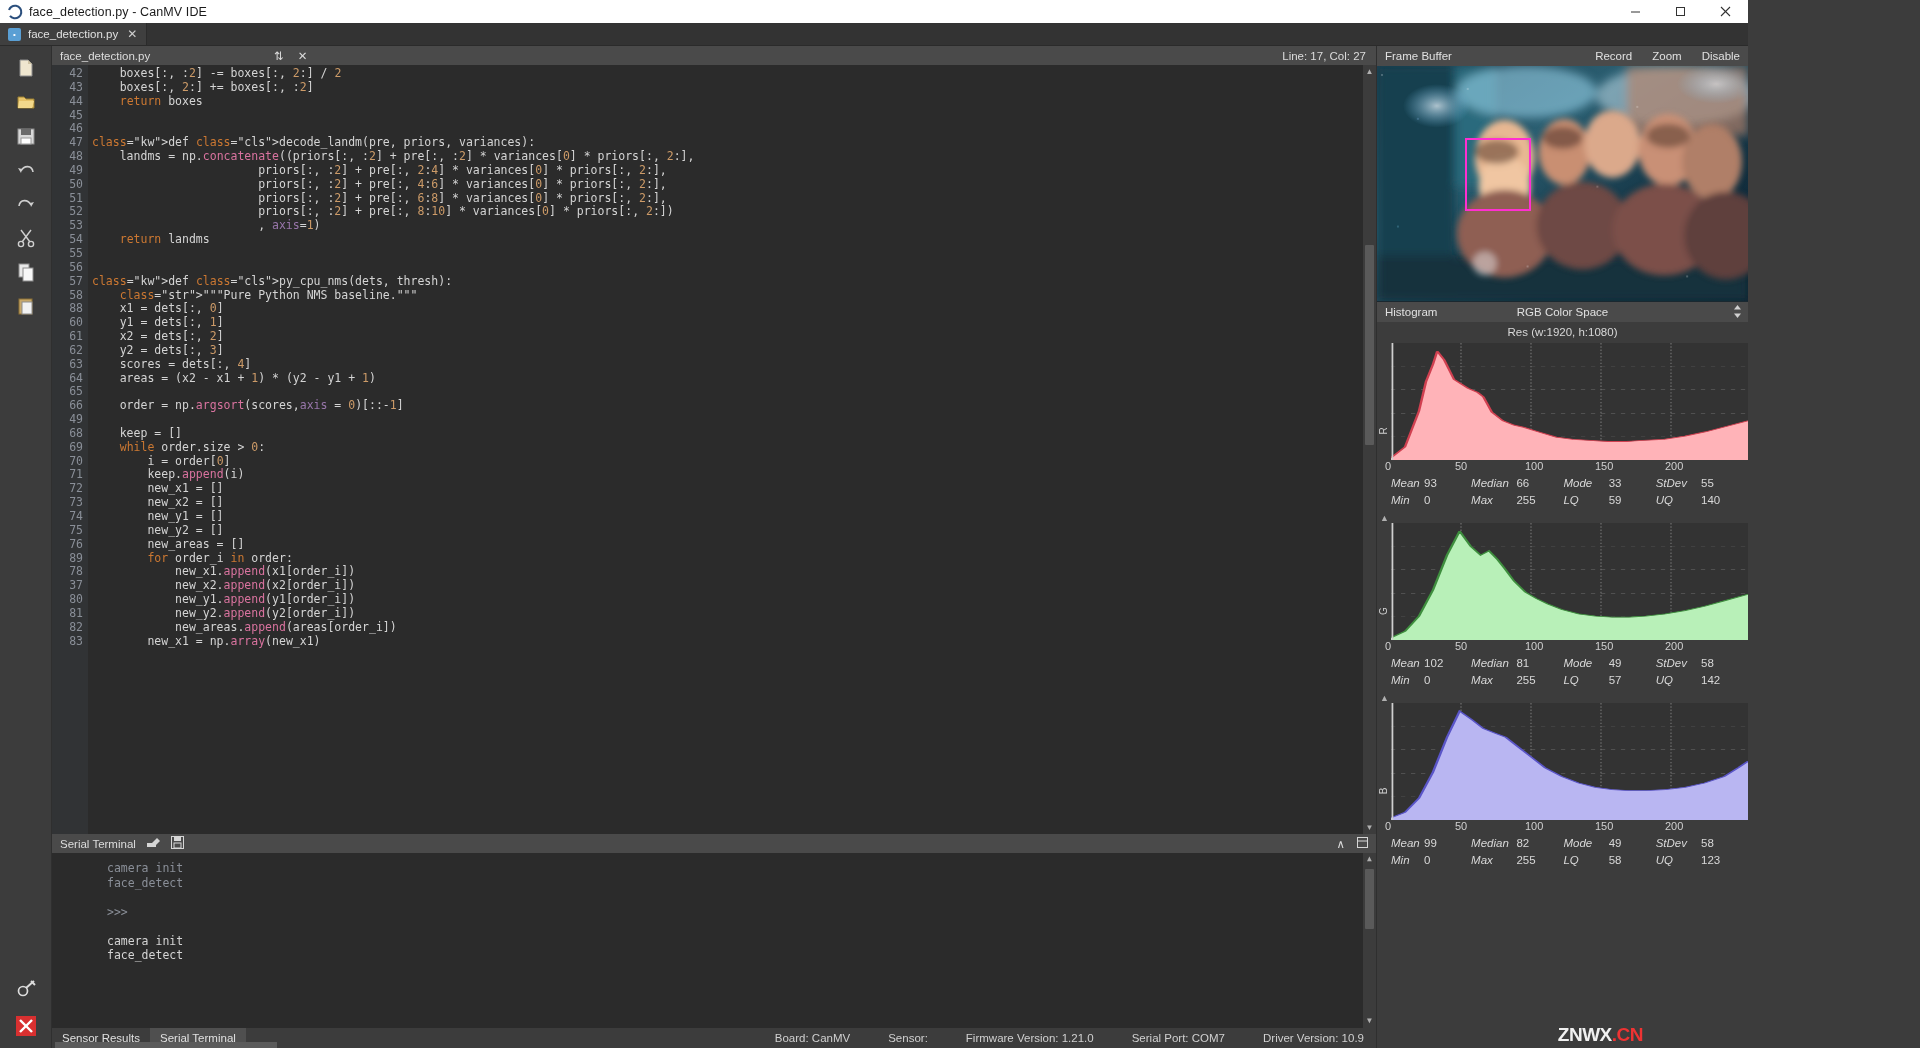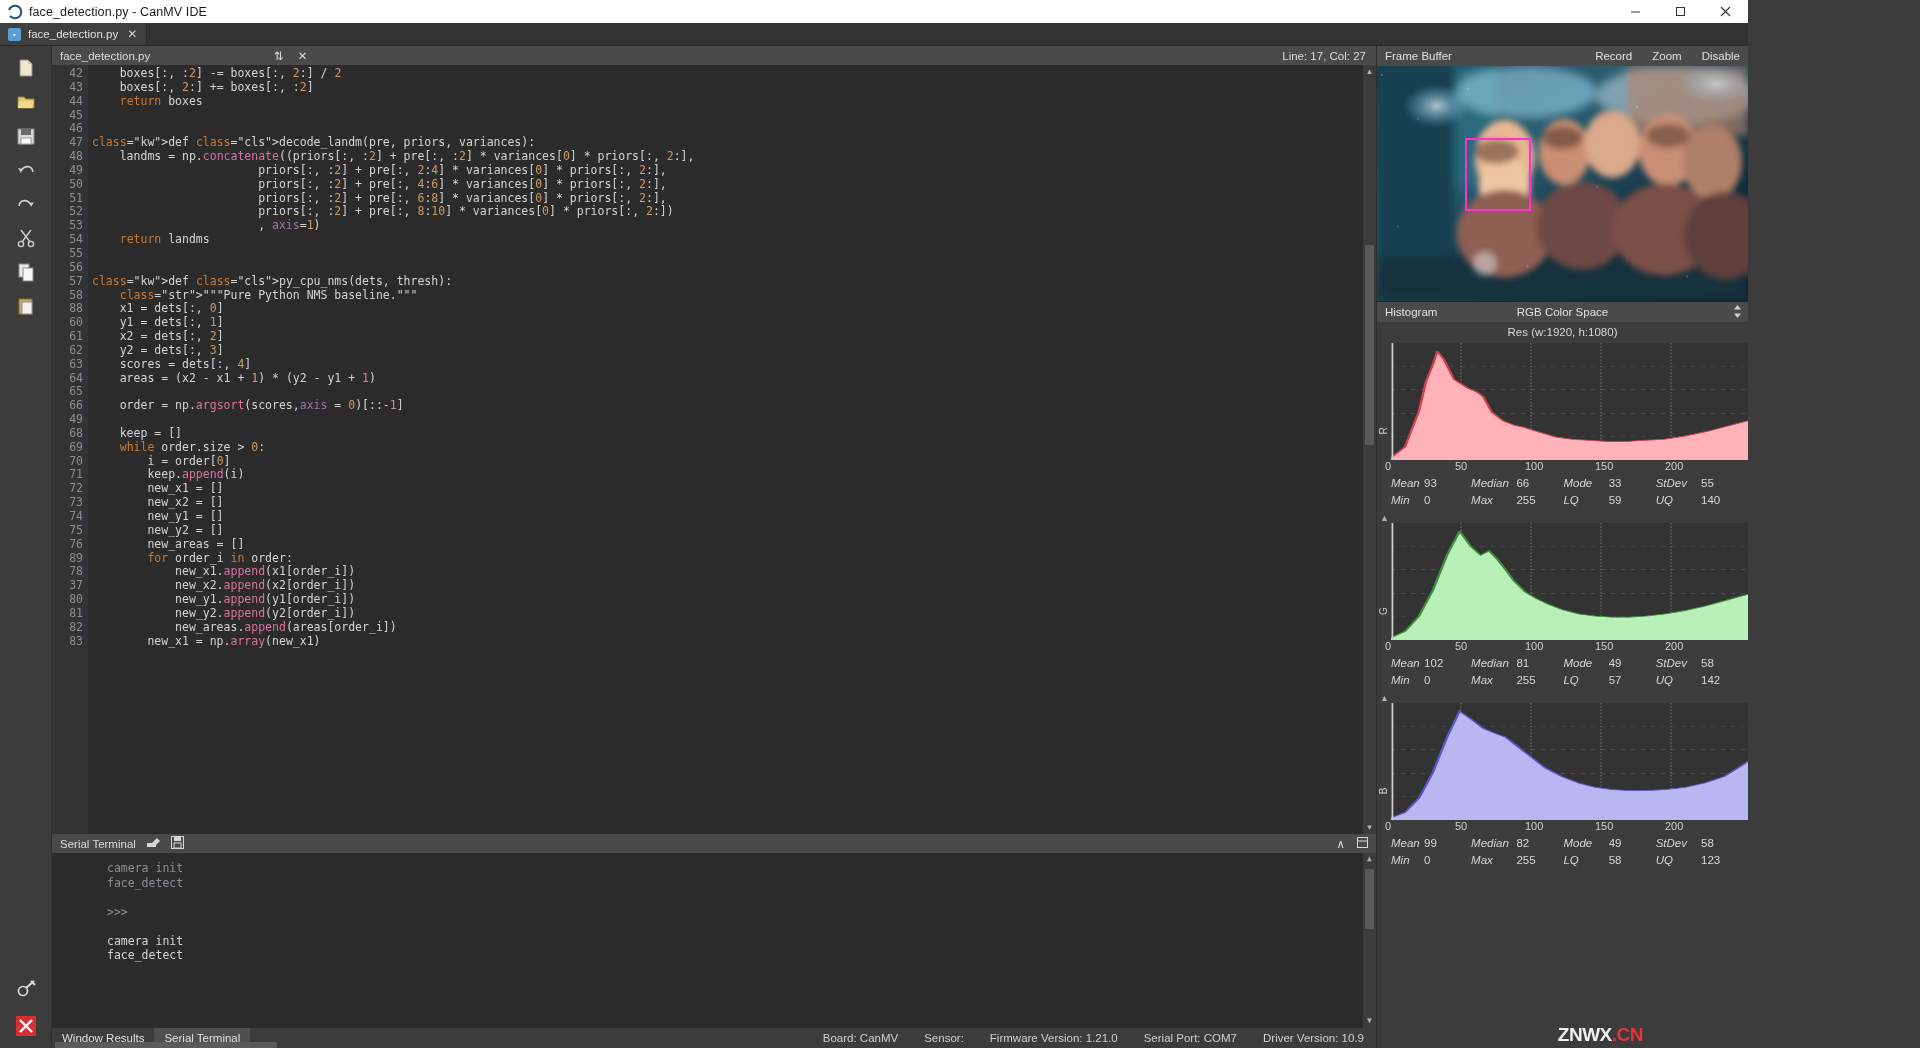--- a/index.html
+++ b/index.html
@@ -122,21 +122,21 @@
 
   
   .bottombar {
     height: 20px; flex: 0 0 20px; background: #3c3c3c; display: flex; align-items: stretch;
     font-size: 11.5px; color: #e0e0e0;
   }
   .bottombar .btab { display: flex; align-items: center; padding: 0 10px; }
   .bottombar .btab.active { background: #4f4f4f; }
   .statusbar {
     flex: 1 1 auto; display: flex; align-items: center; justify-content: flex-end;
-    gap: 26px; padding-right: 12px; font-size: 11.5px; color: #d0d0d0; position: relative;
+    gap: 38px; padding-right: 12px; font-size: 11.5px; color: #d0d0d0; position: relative;
   }
 
   
   .right { width: 372px; flex: 0 0 372px; background: #3c3c3c; display: flex; flex-direction: column;
            border-left: 1px solid #2f2f2f; }
   .panel-head {
     height: 20px; flex: 0 0 20px; background: #4a4a4a; display: flex; align-items: center;
     padding: 0 8px; font-size: 11.5px; color: #e0e0e0; position: relative;
   }
   .panel-head .ph-right { position: absolute; right: 8px; display: flex; gap: 20px; }
@@ -384,21 +384,21 @@
           <div class="bright">face_detect</div>
         <div class="vscroll" style="position:absolute; right:0; top:0; bottom:0;">
           <div class="arrow" style="top:0">▲</div>
           <div class="thumb" style="top:16px; height:60px;"></div>
           <div class="arrow" style="bottom:0">▼</div>
         </div>
       </div>
 
       <div class="bottombar">
         <div class="btab">
-          <span>Window Results</span>
+          <span>Sensor Results</span>
         </div>
         <div class="btab active">
           <span>Serial Terminal</span>
         </div>
         <div class="statusbar">
           <span>Board: CanMV</span>
           <span>Sensor:</span>
           <span>Firmware Version: 1.21.0</span>
           <span>Serial Port: COM7</span>
           <span>Driver Version: 10.9</span>

